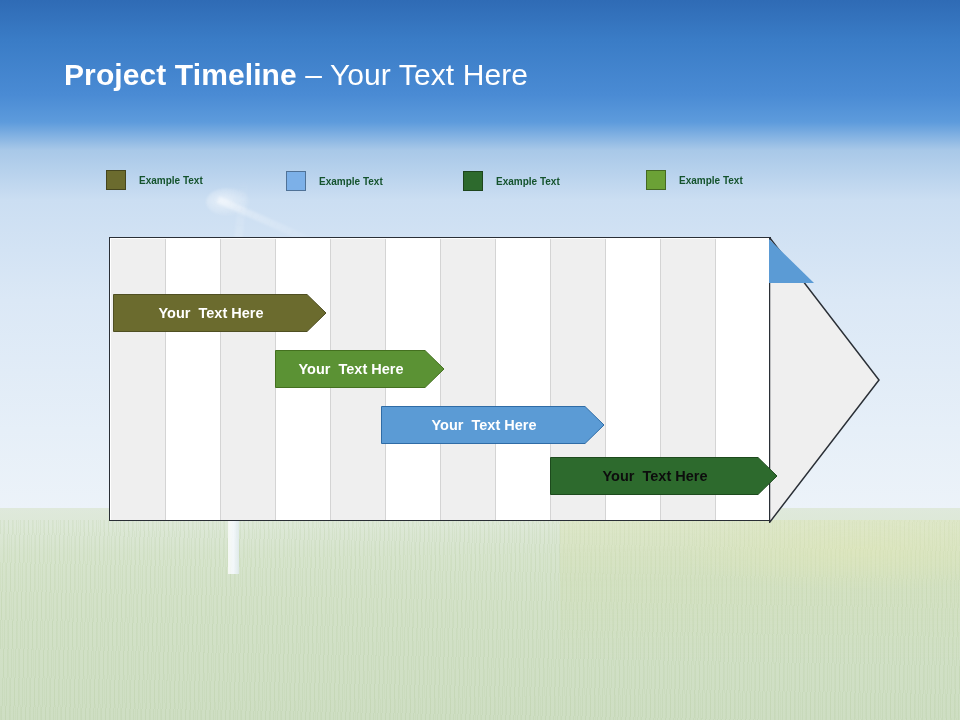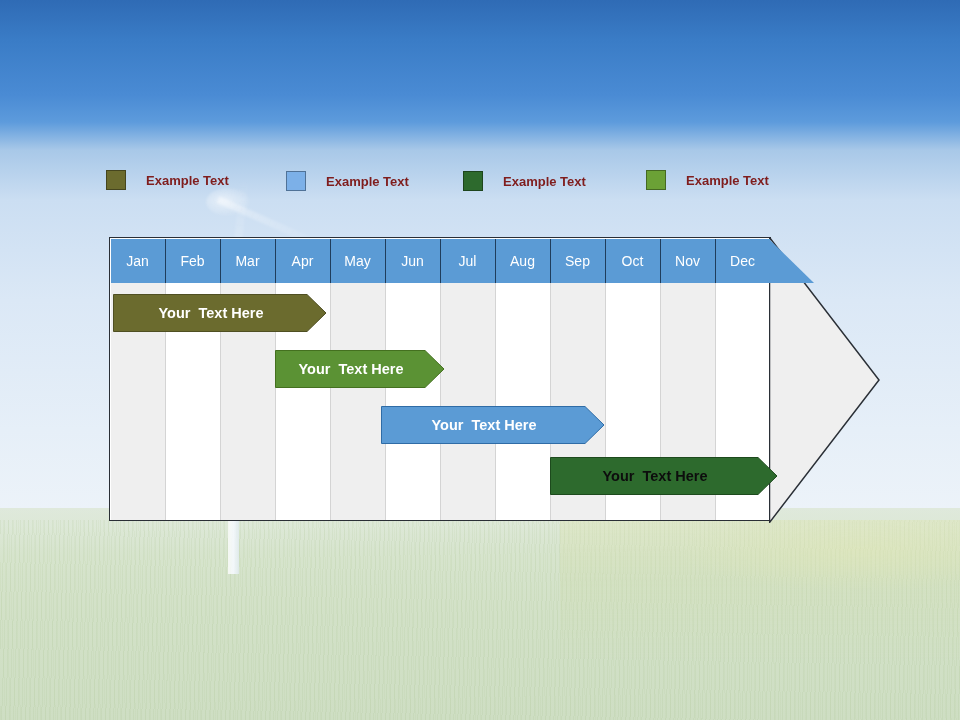--- a/index.html
+++ b/index.html
@@ -129,24 +129,24 @@
     white-space: nowrap;
   }
   .legend-swatch {
     width: 20px;
     height: 20px;
     border: 1px solid rgba(0,0,0,0.35);
     box-sizing: border-box;
     flex: 0 0 auto;
   }
   .legend-label {
-    margin-left: 20px;
-    font-size: 13px;
+    margin-left: 13px;
+    font-size: 10px;
     font-weight: bold;
-    color: #7f1d1d;
+    color: #14532d;
   }
 
   
   .tl-wrap {
     position: absolute;
     left: 109px; top: 237px;
     width: 772px; height: 286px;
   }
   .tl-arrowbody {
     position: absolute;
@@ -238,20 +238,23 @@
   <div class="bg-sky"></div>
   <div class="bg-turbine-blade-a"></div>
   <div class="bg-turbine-blade-b"></div>
   <div class="bg-turbine-hub"></div>
   <div class="bg-horizon"></div>
   <div class="bg-field"></div>
   <div class="bg-field-texture"></div>
   <div class="bg-hedge"></div>
   <div class="bg-turbine-tower"></div>
 
+  <div class="title">
+    <span class="t-strong">Project Timeline</span><span class="t-light"> – Your Text Here</span>
+  </div>
 
   <div class="legend-item" style="left:106px; top:170px;">
     <span class="legend-swatch" style="background:#6b6b2e;"></span>
     <span class="legend-label">Example Text</span>
   </div>
 
   <div class="legend-item" style="left:286px; top:171px;">
     <span class="legend-swatch" style="background:#7cb0e8;"></span>
     <span class="legend-label">Example Text</span>
   </div>
@@ -284,34 +287,20 @@
       <div class="tl-col alt"></div>
       <div class="tl-col"></div>
     </div>
 
     <div class="tl-arrowhead">
       <svg width="112" height="286" viewBox="0 0 112 286">
         <polygon points="0.5,0.5 110,143 0.5,285.5" fill="#efefef" stroke="#2a2f36" stroke-width="1.5"></polygon>
       </svg>
     </div>
 
-    <div class="tl-head">
-      <div class="tl-head-cell">Jan</div>
-      <div class="tl-head-cell">Feb</div>
-      <div class="tl-head-cell">Mar</div>
-      <div class="tl-head-cell">Apr</div>
-      <div class="tl-head-cell">May</div>
-      <div class="tl-head-cell">Jun</div>
-      <div class="tl-head-cell">Jul</div>
-      <div class="tl-head-cell">Aug</div>
-      <div class="tl-head-cell">Sep</div>
-      <div class="tl-head-cell">Oct</div>
-      <div class="tl-head-cell">Nov</div>
-      <div class="tl-head-cell">Dec</div>
-    </div>
 
     <div class="tl-head-tip">
       <svg width="46" height="44" viewBox="0 0 46 44">
         <polygon points="0,0 0,44 45,44" fill="#5b9bd5"></polygon>
       </svg>
     </div>
 
     <div class="bar" style="left:4px; top:57px; width:214px;">
       <svg width="214" height="38" viewBox="0 0 214 38">
         <polygon points="0.5,0.5 194,0.5 213,19 194,37.5 0.5,37.5" fill="#6b6b2e" stroke="#4f4f22" stroke-width="1"></polygon>

